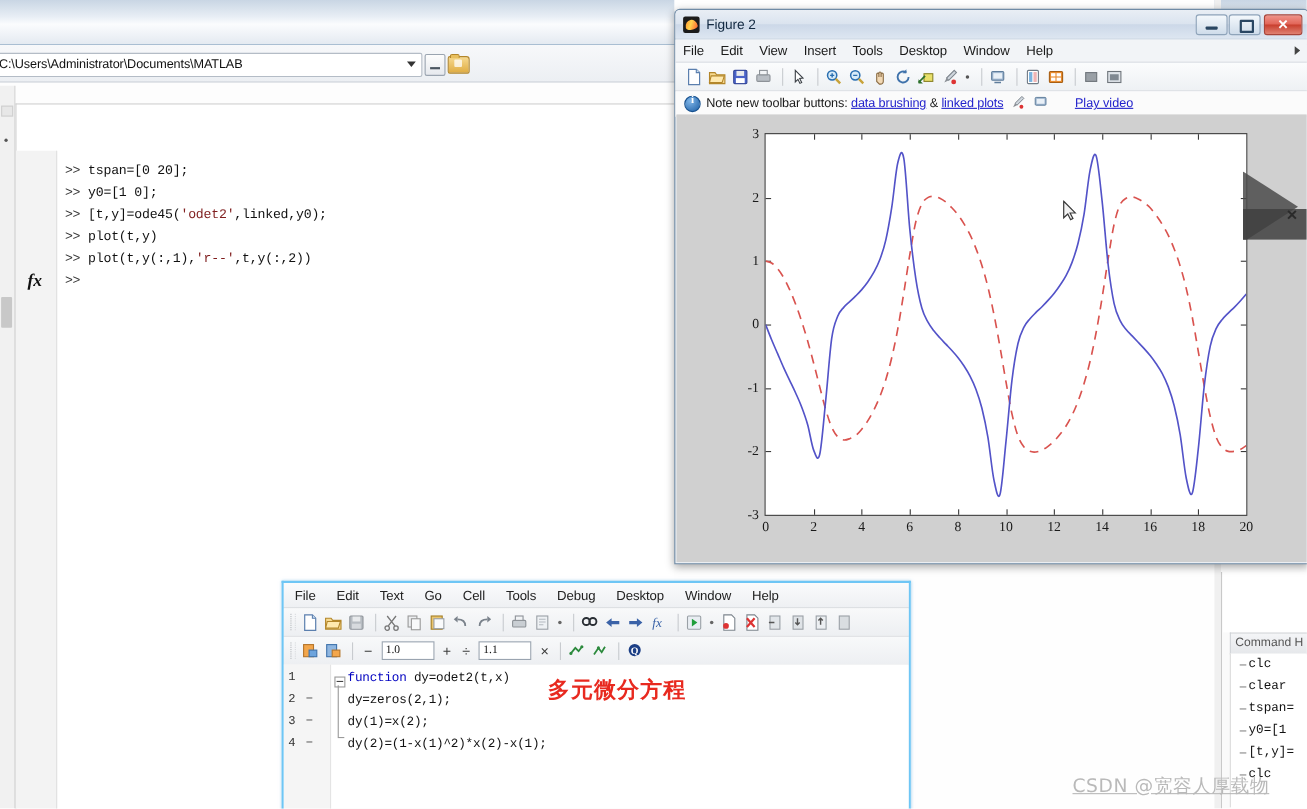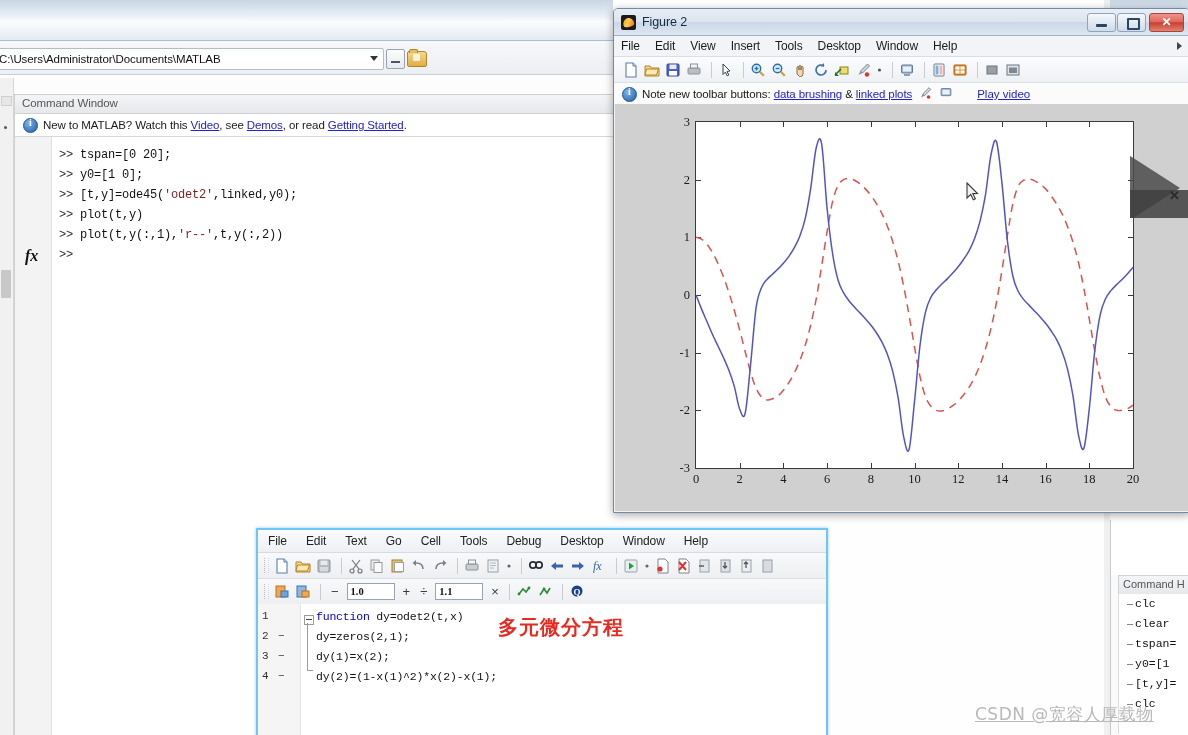--- a/index.html
+++ b/index.html
@@ -83,21 +83,21 @@
     display:flex;align-items:center;padding-left:10px;}
   .ed-menubar .mi{font-size:12px;color:#222;margin-right:19px;letter-spacing:-0.1px;}
   .ed-tb{height:25px;background:linear-gradient(to bottom,#f8f9fa,#edeff2);border-bottom:1px solid #dcdee1;
     display:flex;align-items:center;padding-left:6px;}
   .ed-tb2{height:25px;background:linear-gradient(to bottom,#f8f9fa,#edeff2);border-bottom:1px solid #cfd2d6;
     display:flex;align-items:center;padding-left:6px;}
   .grip{width:3px;height:15px;border-left:1px dotted #b6b9bd;border-right:1px dotted #d8dade;margin-right:4px;}
   .tbi{width:18px;height:18px;margin-right:3px;position:relative;flex:0 0 auto;}
   .tbsep{width:1px;height:16px;background:#c8cbcf;margin:0 5px;flex:0 0 auto;}
   .numbox{width:43px;height:15px;background:#fff;border:1px solid #9aa4b0;font-size:10.5px;
-    color:#111;text-align:left;padding-left:3px;line-height:15px;font-family:"Liberation Serif",serif;margin:0 3px;flex:0 0 auto;font-weight:bold;}
+    color:#111;text-align:left;padding-left:3px;line-height:15px;font-family:"Liberation Serif",serif;margin:0 3px;flex:0 0 auto;}
   .opsym{font-size:13px;color:#3a3a3a;margin:0 5px;flex:0 0 auto;}
 
   .ed-code{position:absolute;left:0;top:74px;width:568px;height:133px;background:#fff;overflow:hidden;}
   .ed-gutter{position:absolute;left:0;top:0;width:42px;height:133px;background:#f5f5f5;border-right:1px solid #e4e4e4;}
   .ln{position:absolute;left:4px;font-family:"Liberation Mono",monospace;font-size:11px;color:#333;}
   .lnd{position:absolute;left:20px;font-family:"Liberation Mono",monospace;font-size:11px;color:#444;}
   .codeline{position:absolute;left:58px;font-family:"Liberation Mono",monospace;font-size:11.5px;
     color:#111;white-space:pre;letter-spacing:-0.2px;}
   .kw{color:#0000c0;}
   .fold-box{position:absolute;left:46px;top:11px;width:8px;height:8px;border:1px solid #9a9a9a;background:#fff;}
@@ -188,27 +188,20 @@
   <div class="left-rail">
     <div class="tabmark"></div>
     <div class="dot"></div>
     <div class="scrollthumb"></div>
   </div>
 
   <div class="top-white"></div>
   <div class="mid-white"></div>
 
   <div class="cw-panel">
-    <div class="cw-header">
-      <div class="ttl">Command Window</div>
-    </div>
-    <div class="cw-notice">
-      <span class="info-ic"></span>
-      <span class="ntext"><span>New to MATLAB? Watch this </span><a href="#">Video</a><span>, see </span><a href="#">Demos</a><span>, or read </span><a href="#">Getting Started</a><span>.</span></span>
-    </div>
     <div class="cw-body">
       <div class="cw-gutter"></div>
       <div class="fx">fx</div>
 
       <div class="cw-line" style="top:11px"><span class="pr">&gt;&gt;</span> <span>tspan=[0 20];</span></div>
 
       <div class="cw-line" style="top:31px"><span class="pr">&gt;&gt;</span> <span>y0=[1 0];</span></div>
 
       <div class="cw-line" style="top:51px"><span class="pr">&gt;&gt;</span> <span>[t,y]=ode45(</span><span class="str">'odet2'</span><span>,linked,y0);</span></div>
 

